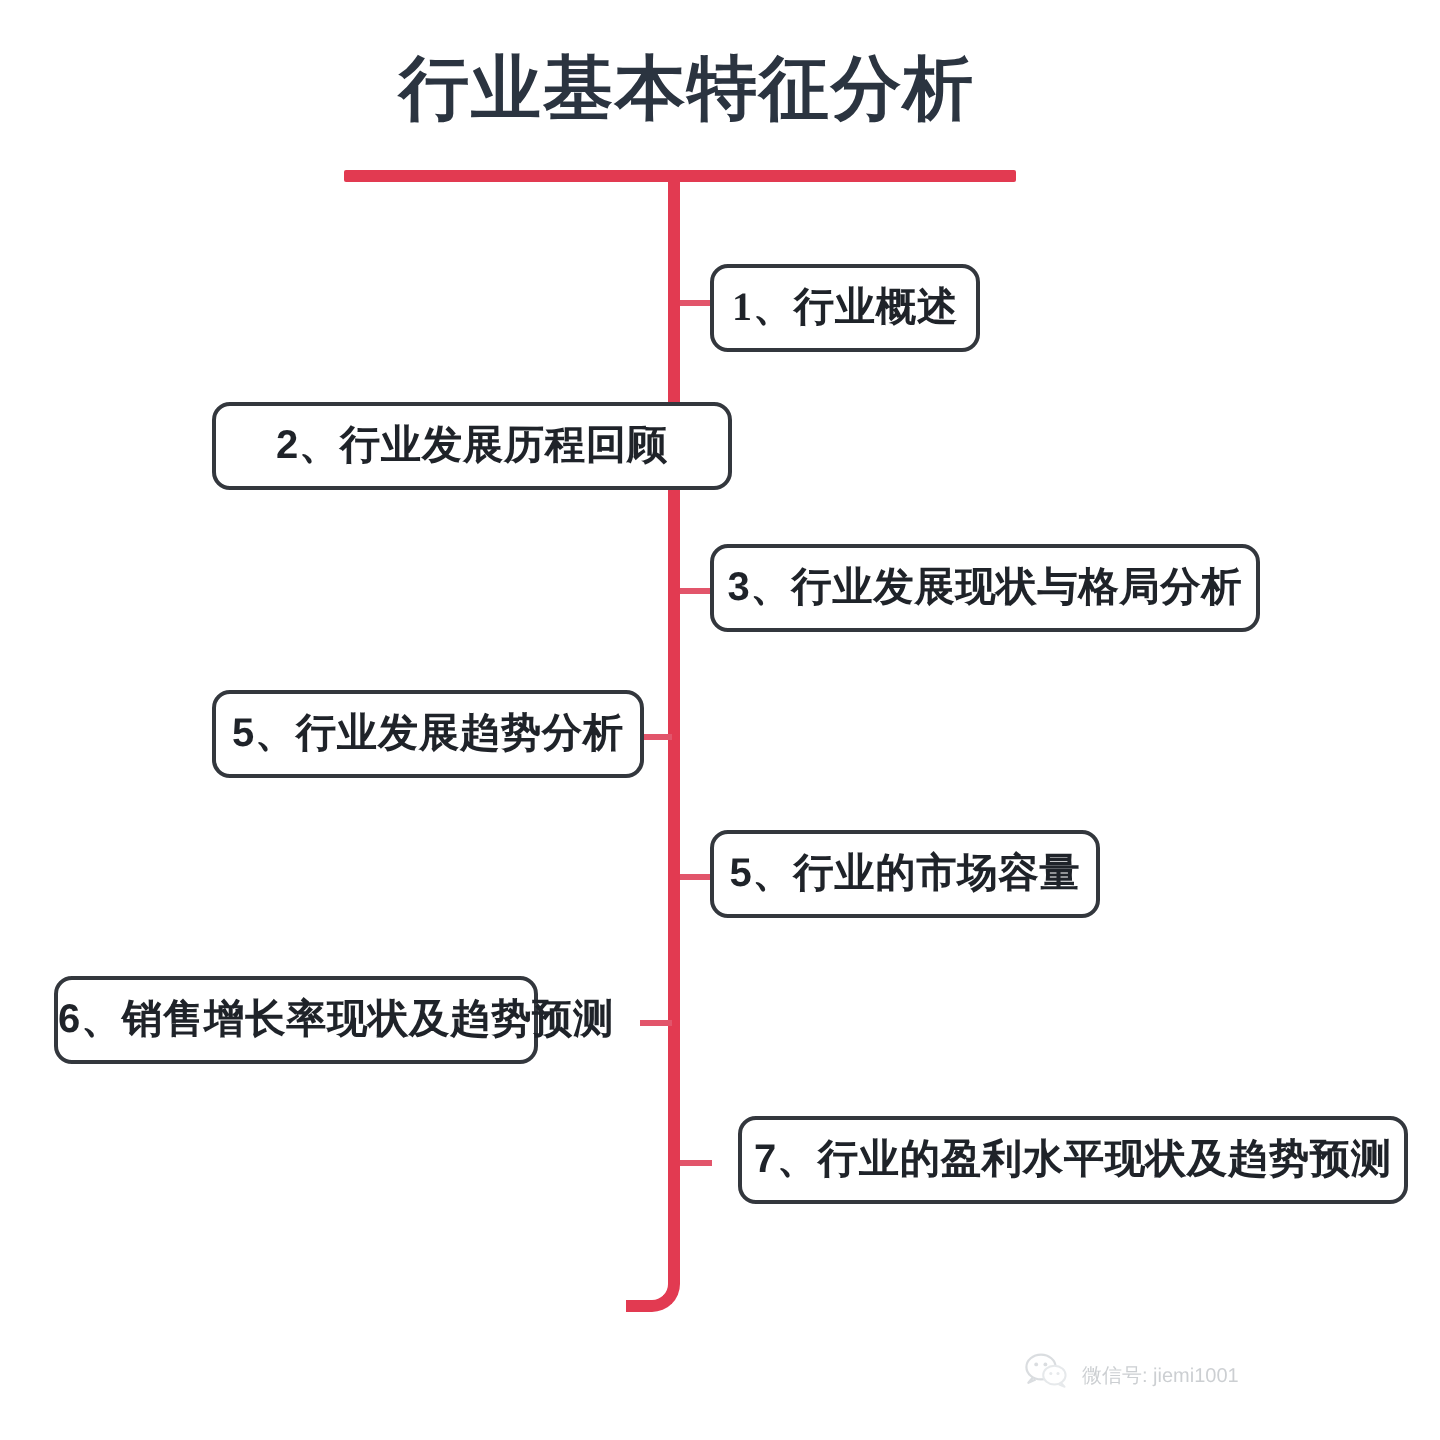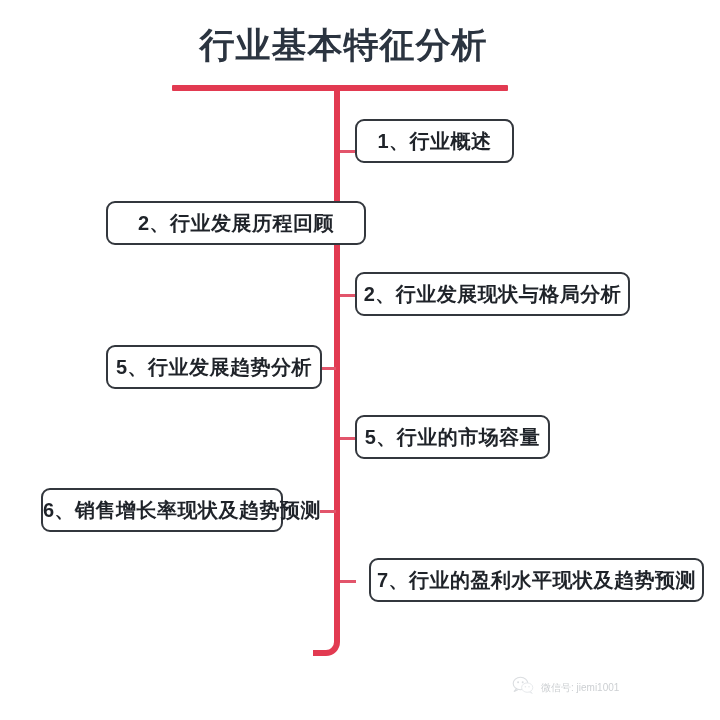--- a/index.html
+++ b/index.html
@@ -122,31 +122,31 @@
   <div id="trunk-elbow"></div>
 
   <div class="stub" style="left:340px; top:150px; width:16px;"></div>
   <div class="stub" style="left:320px; top:223px; width:16px;"></div>
   <div class="stub" style="left:340px; top:294px; width:16px;"></div>
   <div class="stub" style="left:320px; top:367px; width:16px;"></div>
   <div class="stub" style="left:340px; top:437px; width:16px;"></div>
   <div class="stub" style="left:320px; top:510px; width:16px;"></div>
   <div class="stub" style="left:340px; top:580px; width:16px;"></div>
 
-  <div class="node" style="left:355px; top:119px; width:159px;">1、行业概述</div>
+  <div class="node" style="left:355px; top:132px; width:135px;font-family:Liberation Serif, serif;">1、行业概述</div>
 
   <div class="node" style="left:106px; top:201px; width:260px;">2、行业发展历程回顾</div>
 
-  <div class="node" style="left:355px; top:272px; width:275px;">2、行业发展现状与格局分析</div>
+  <div class="node" style="left:355px; top:272px; width:275px;">3、行业发展现状与格局分析</div>
 
   <div class="node" style="left:106px; top:345px; width:216px;">5、行业发展趋势分析</div>
 
   <div class="node" style="left:355px; top:415px; width:195px;">5、行业的市场容量</div>
 
-  <div class="node" style="left:41px; top:488px; width:242px;">6、销售增长率现状及趋势预测</div>
+  <div class="node" style="left:27px; top:488px; width:242px;">6、销售增长率现状及趋势预测</div>
 
   <div class="node" style="left:369px; top:558px; width:335px;">7、行业的盈利水平现状及趋势预测</div>
 
 
   <div id="watermark">
     <span class="wm-icon">
       <svg width="22" height="19" viewBox="0 0 22 19" fill="none" xmlns="http://www.w3.org/2000/svg">
         <ellipse cx="8.5" cy="7.5" rx="7.3" ry="6.2" stroke="#b6bcc2" stroke-width="1.1" fill="#ffffff"></ellipse>
         <path d="M4.5 12.6 L2.2 15.4 L5.8 13.8" stroke="#b6bcc2" stroke-width="1.1" fill="none" stroke-linejoin="round"></path>
         <circle cx="6.1" cy="6.2" r="0.95" fill="#b6bcc2"></circle>

